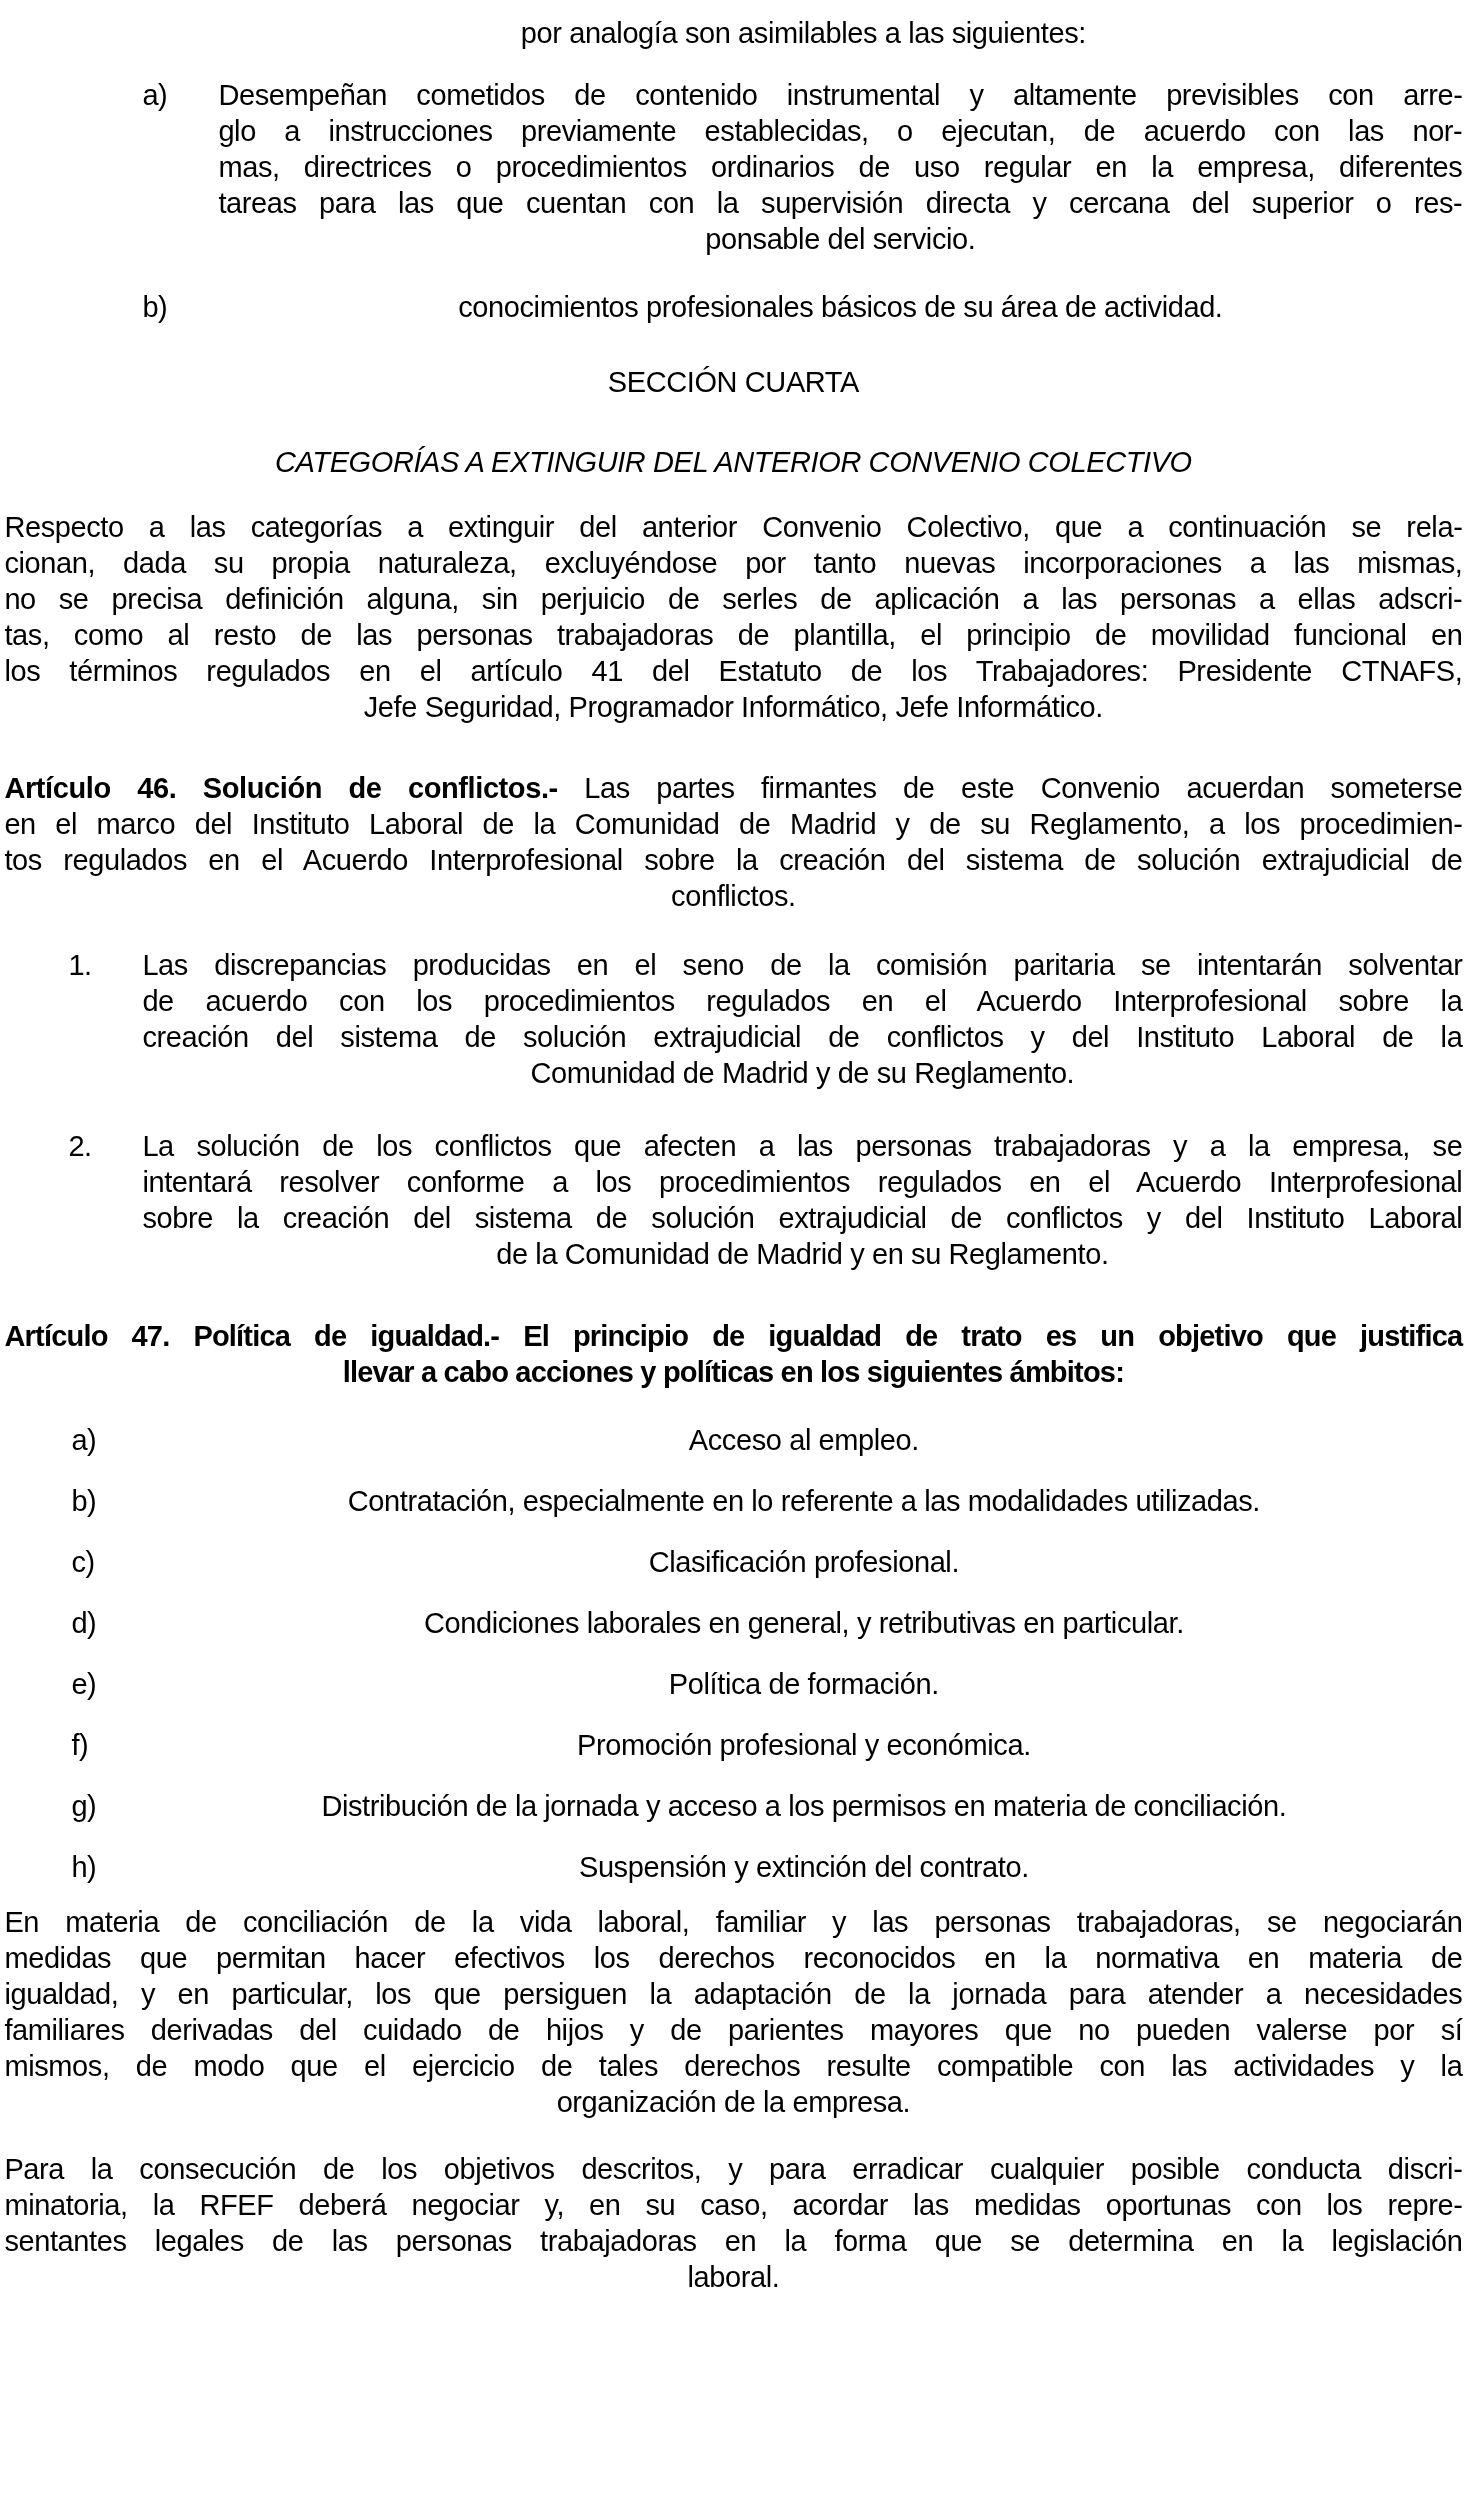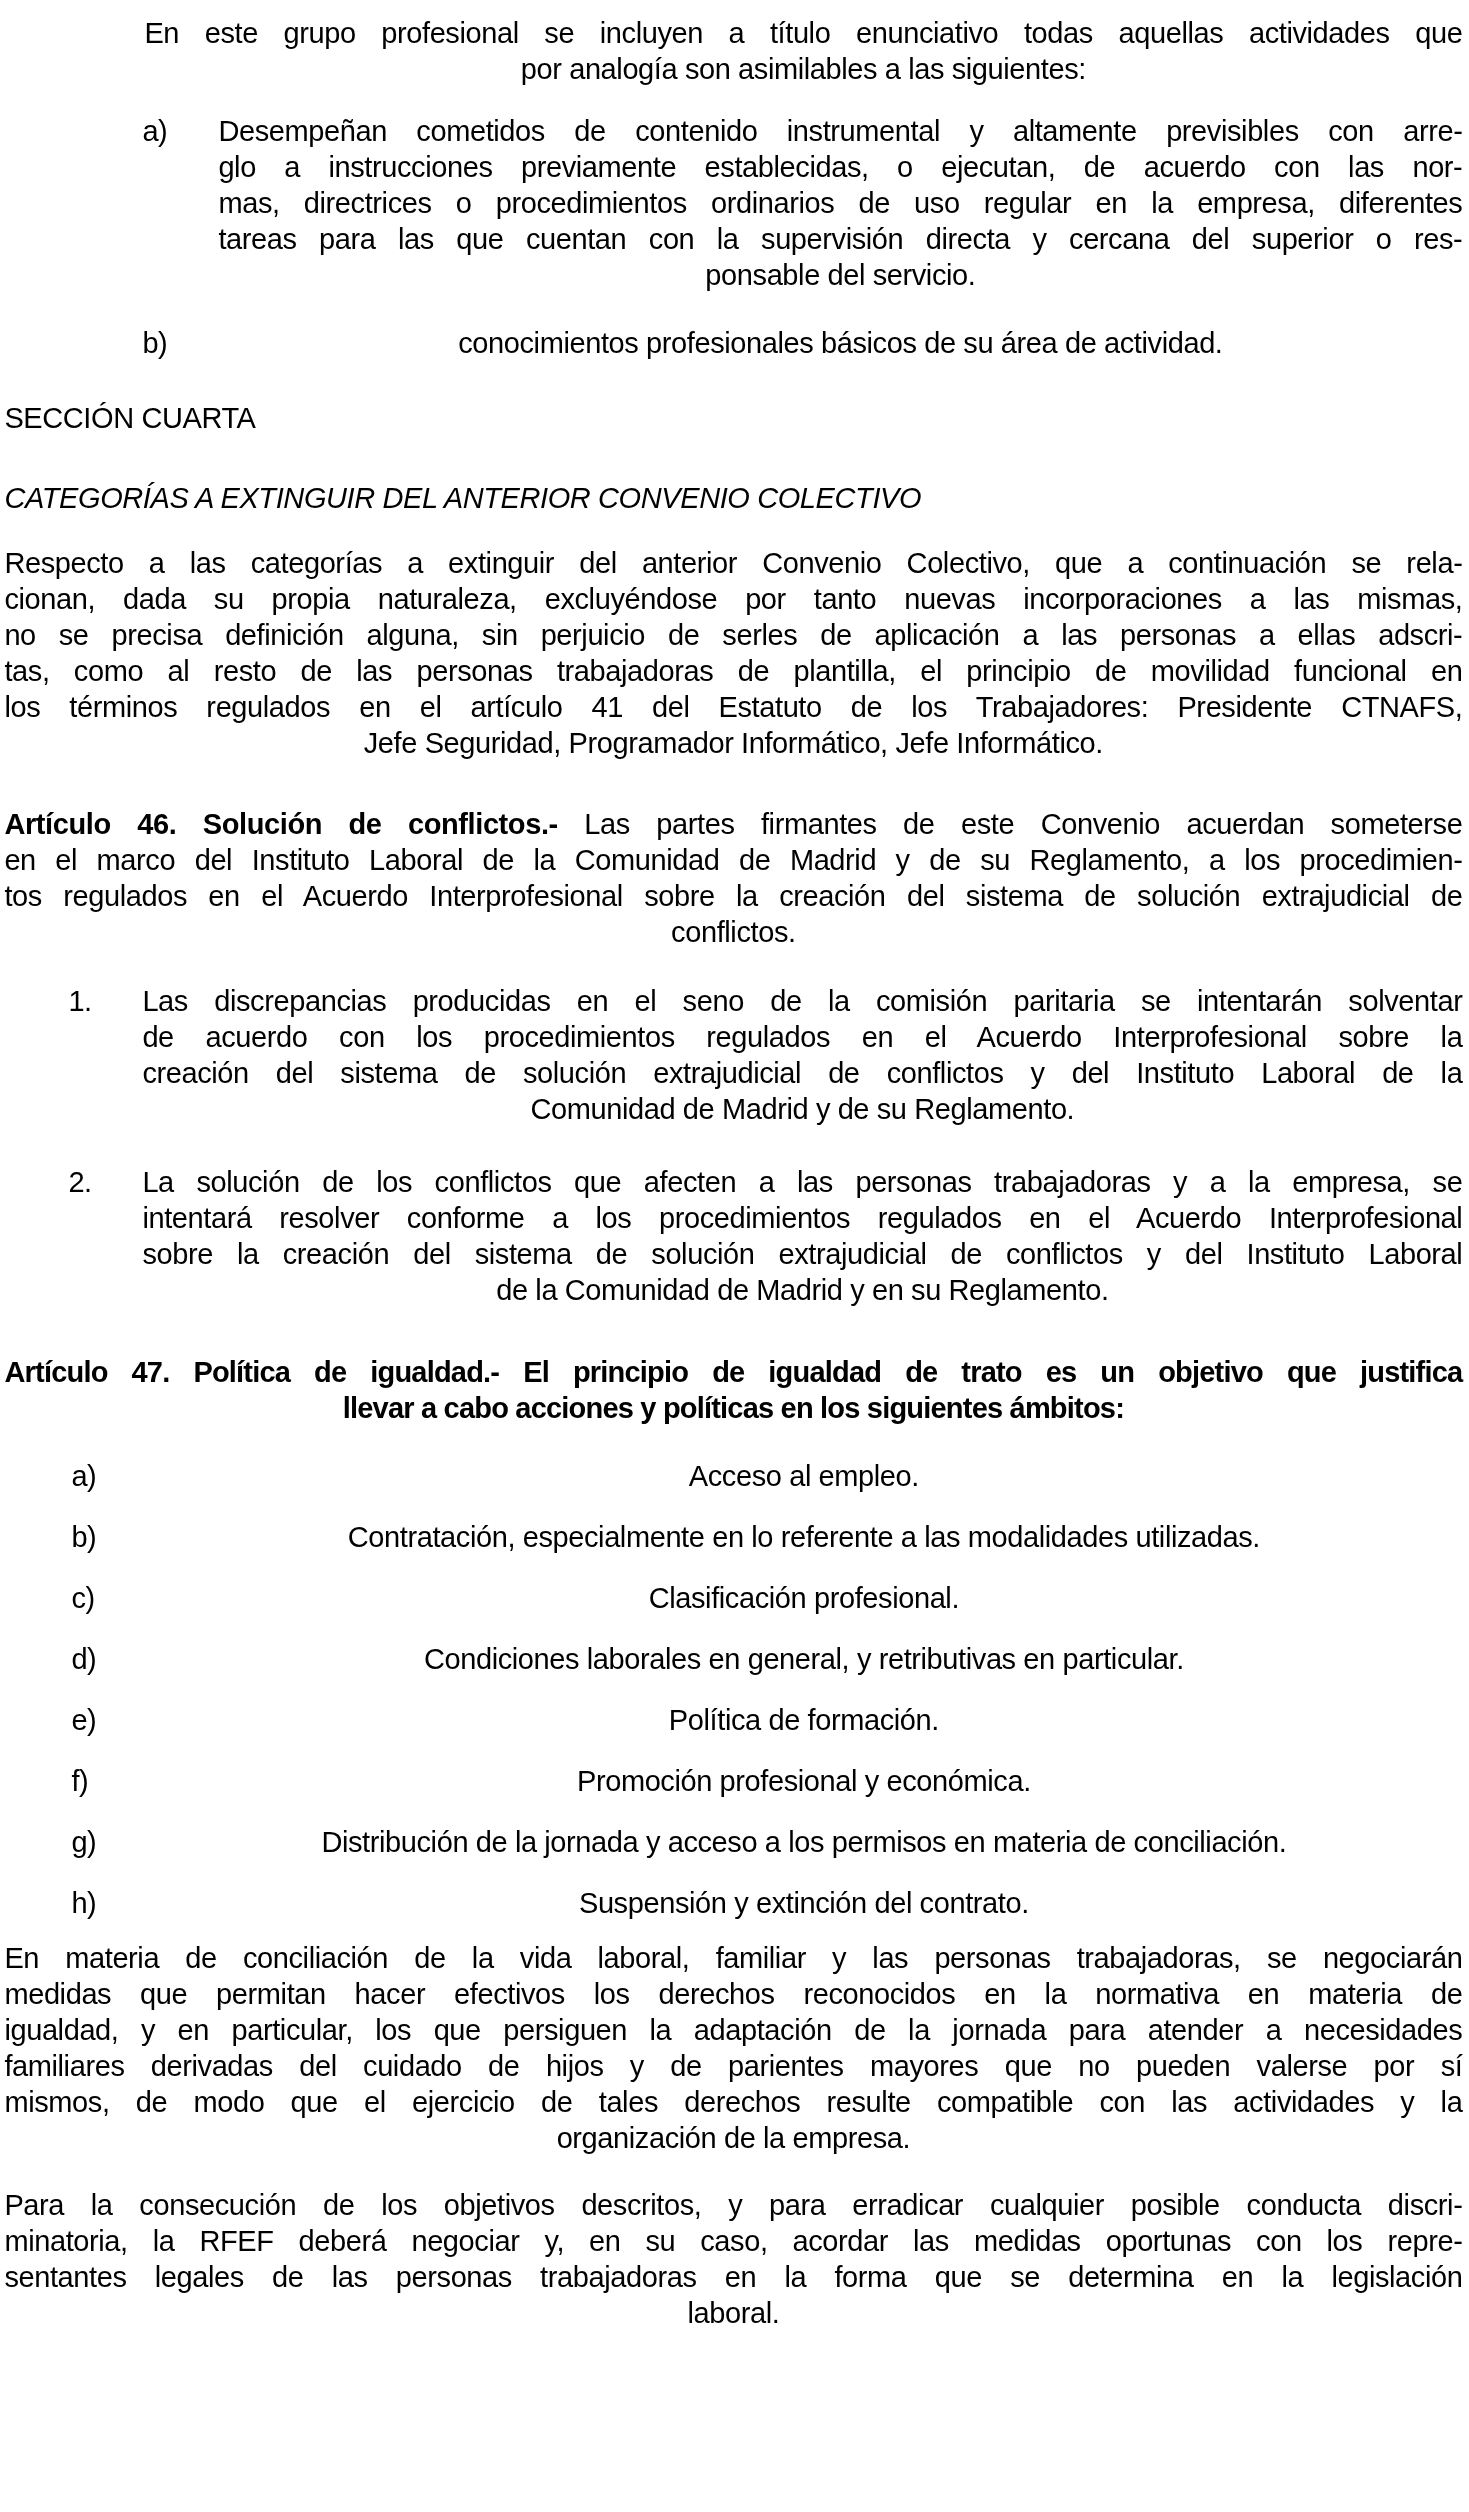--- a/index.html
+++ b/index.html
@@ -16,21 +16,21 @@
   }
   .content {
     position: absolute;
     left: 4.4px;
     top: 0;
     width: 1458px;
   }
   .block { margin: 0; }
   .line { text-align: center; letter-spacing: -0.4px; }
   .line.j { text-align: justify; text-align-last: justify; }
-  .hc { letter-spacing: -0.4px; }
+  .hc { text-align: center; letter-spacing: -0.4px; }
   .it { font-style: italic; }
   .bold { font-weight: bold; }
   .bold .line { letter-spacing: -0.8px; }
   b { font-weight: bold; }
   .item { position: relative; }
   .item .lbl { position: absolute; top: 0; letter-spacing: -0.4px; }
   .item.lvl1 { padding-left: 214px; }
   .item.lvl1 .lbl { left: 138px; }
   .item.num { padding-left: 138px; }
   .item.num .lbl { left: 64px; }
@@ -53,21 +53,20 @@
   .b20 { margin-top: 31px; }
   .b21 { margin-top: 48px; }
 </style>
 </head>
 <body>
 
 <div class="page">
   <div class="content">
 
     <div class="block b1">
-        <div class="line j">En este grupo profesional se incluyen a título enunciativo todas aquellas actividades que</div>
         <div class="line">por analogía son asimilables a las siguientes:</div>
       </div>
 
     <div class="block b2 item lvl1">
       <span class="lbl">a)</span>
       <div class="itxt">
           <div class="line j">Desempeñan cometidos de contenido instrumental y altamente previsibles con arre-</div>
           <div class="line j">glo a instrucciones previamente establecidas, o ejecutan, de acuerdo con las nor-</div>
           <div class="line j">mas, directrices o procedimientos ordinarios de uso regular en la empresa, diferentes</div>
           <div class="line j">tareas para las que cuentan con la supervisión directa y cercana del superior o res-</div>

